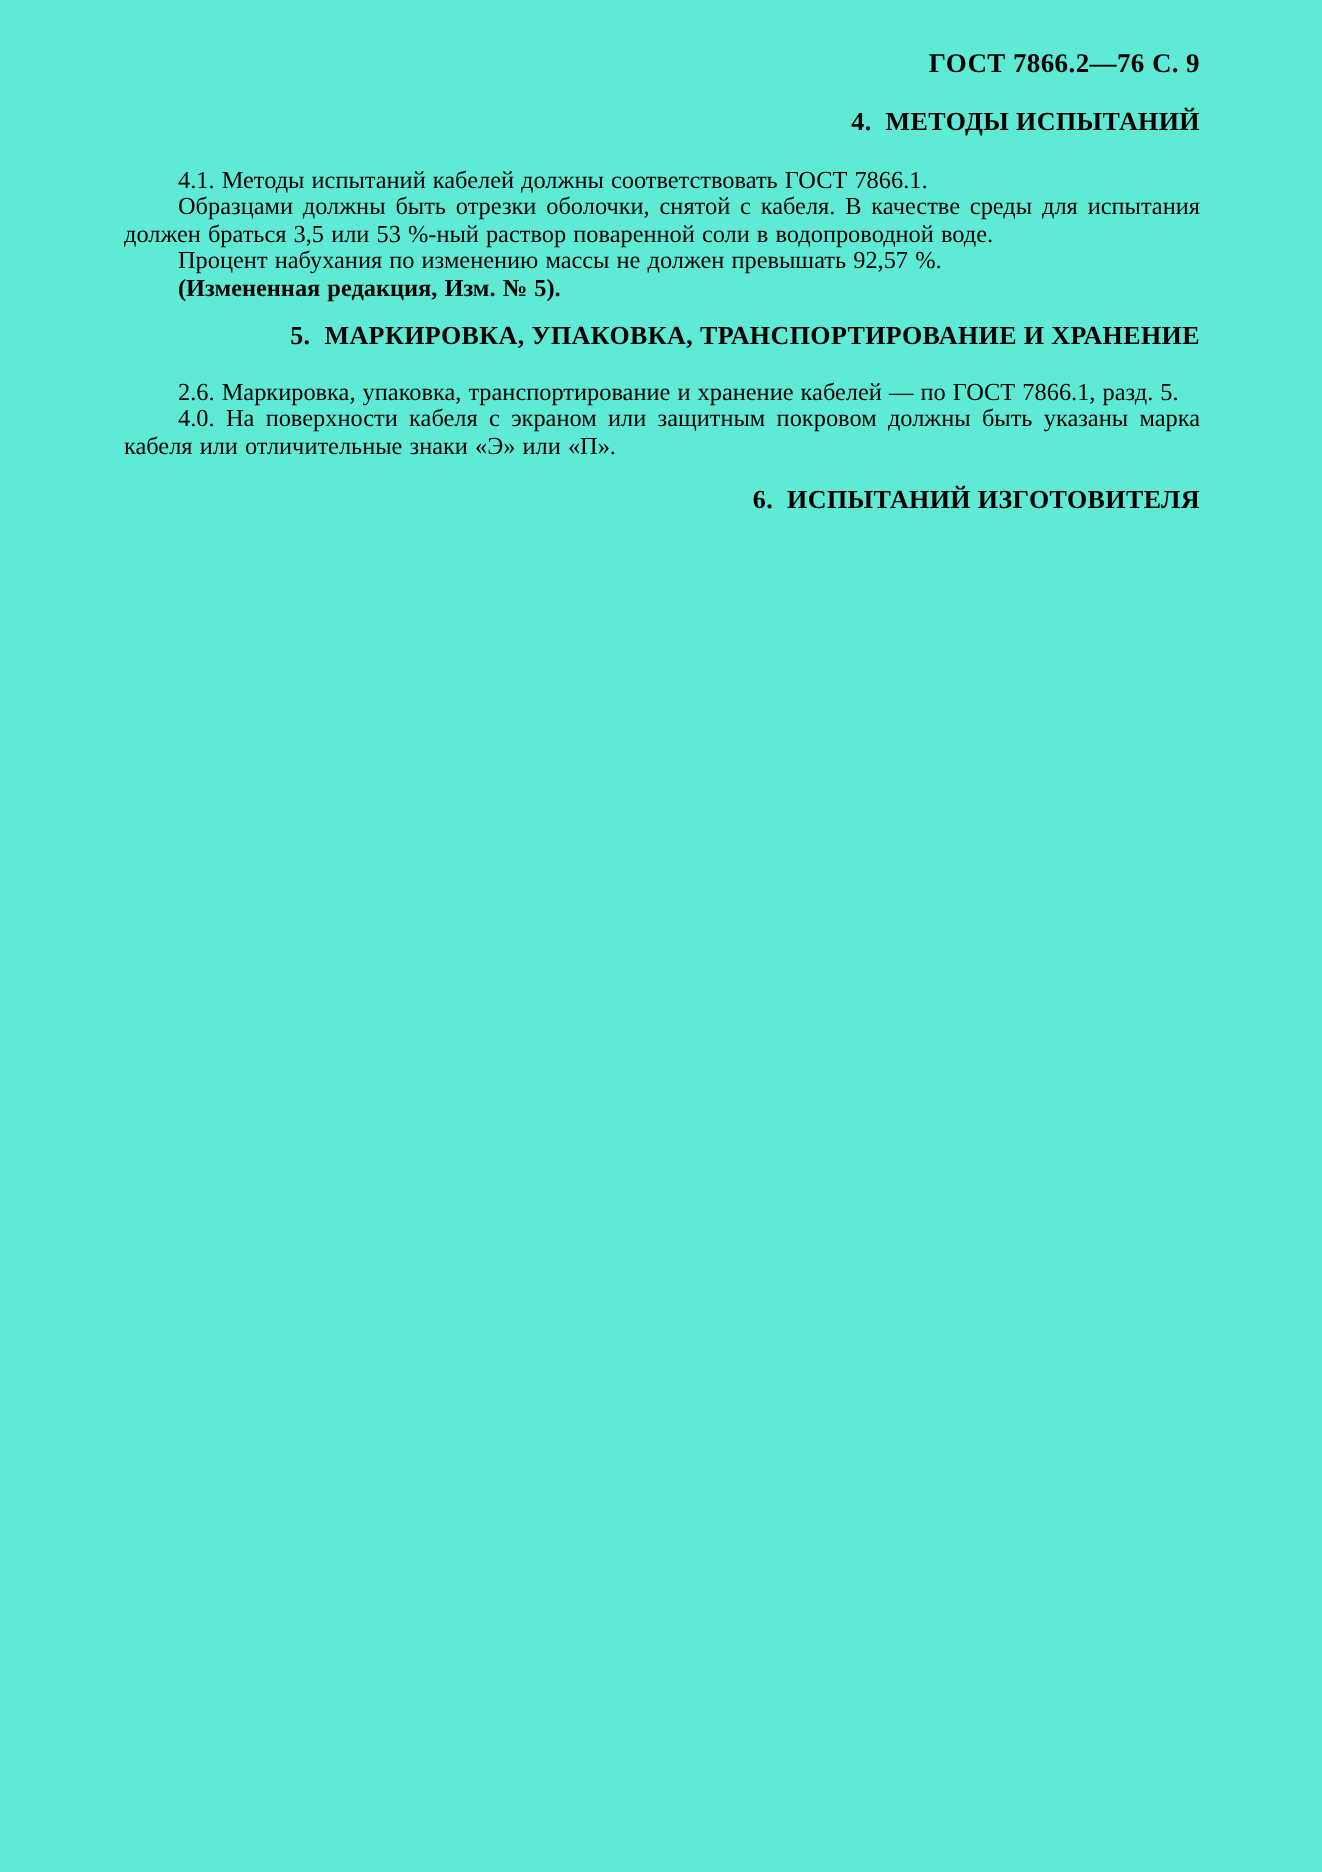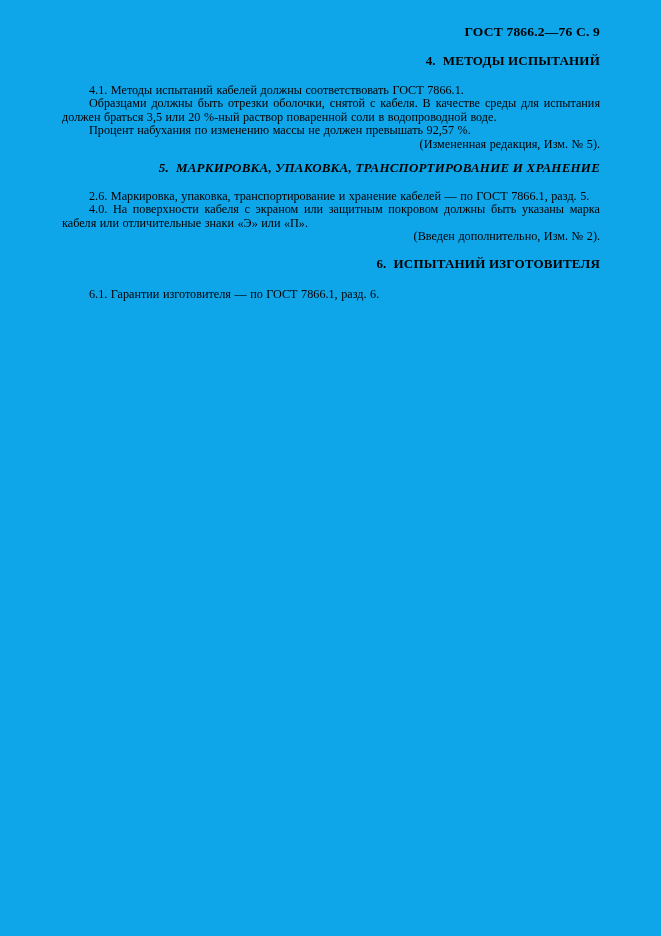--- a/index.html
+++ b/index.html
@@ -13,21 +13,21 @@
     overflow: hidden;
     font-family: "Liberation Serif", "DejaVu Serif", serif;
     color: #000000;
     -webkit-font-smoothing: antialiased;
   }
   .page {
     box-sizing: border-box;
     width: 661px;
     height: 936px;
     padding: 24px 61px 0 62px;
-    background: #0ea5e9;
+    background: #5eead4;
   }
   .doc-header {
     text-align: right;
     font-weight: bold;
     font-size: 13.5px;
     line-height: 15px;
     margin: 0;
     letter-spacing: 0.2px;
   }
   .section { margin: 0; }
@@ -42,59 +42,55 @@
   .section-title .sec-num { margin-right: 7px; }
   .body-text p {
     margin: 0;
     font-size: 12.2px;
     line-height: 13.4px;
     text-align: justify;
     text-indent: 27px;
     word-spacing: 0.5px;
   }
   .body-text p.amendment {
-    font-weight: normal;
-    text-align: right;
+    font-weight: bold;
+    text-align: left;
   }
   .sec-4-title { margin-top: 14px; }
-  .sec-5-title { margin-top: 9px; margin-bottom: 15px; font-style: italic; }
+  .sec-5-title { margin-top: 9px; margin-bottom: 15px; }
   .sec-6-title { margin-top: 12px; margin-bottom: 17px; }
 </style>
 </head>
 <body>
 
 <div class="page">
 
   <p class="doc-header">ГОСТ 7866.2—76 С. 9</p>
 
   <div class="section">
     <h2 class="section-title sec-4-title">
       <span class="sec-num">4.</span><span>МЕТОДЫ ИСПЫТАНИЙ</span>
     </h2>
     <div class="body-text">
       <p>4.1. Методы испытаний кабелей должны соответствовать ГОСТ 7866.1.</p>
-      <p>Образцами должны быть отрезки оболочки, снятой с кабеля. В качестве среды для испытания должен браться 3,5 или 20 %-ный раствор поваренной соли в водопроводной воде.</p>
+      <p>Образцами должны быть отрезки оболочки, снятой с кабеля. В качестве среды для испытания должен браться 3,5 или 53 %-ный раствор поваренной соли в водопроводной воде.</p>
       <p>Процент набухания по изменению массы не должен превышать 92,57 %.</p>
       <p class="amendment">(Измененная редакция, Изм. № 5).</p>
     </div>
   </div>
 
   <div class="section">
     <h2 class="section-title sec-5-title">
       <span class="sec-num">5.</span><span>МАРКИРОВКА, УПАКОВКА, ТРАНСПОРТИРОВАНИЕ И ХРАНЕНИЕ</span>
     </h2>
     <div class="body-text">
       <p>2.6. Маркировка, упаковка, транспортирование и хранение кабелей — по ГОСТ 7866.1, разд. 5.</p>
       <p>4.0. На поверхности кабеля с экраном или защитным покровом должны быть указаны марка кабеля или отличительные знаки «Э» или «П».</p>
-      <p class="amendment">(Введен дополнительно, Изм. № 2).</p>
     </div>
   </div>
 
   <div class="section">
     <h2 class="section-title sec-6-title">
       <span class="sec-num">6.</span><span>ИСПЫТАНИЙ ИЗГОТОВИТЕЛЯ</span>
     </h2>
-    <div class="body-text">
-      <p>6.1. Гарантии изготовителя — по ГОСТ 7866.1, разд. 6.</p>
-    </div>
   </div>
 
 </div>
 
 </body></html>

